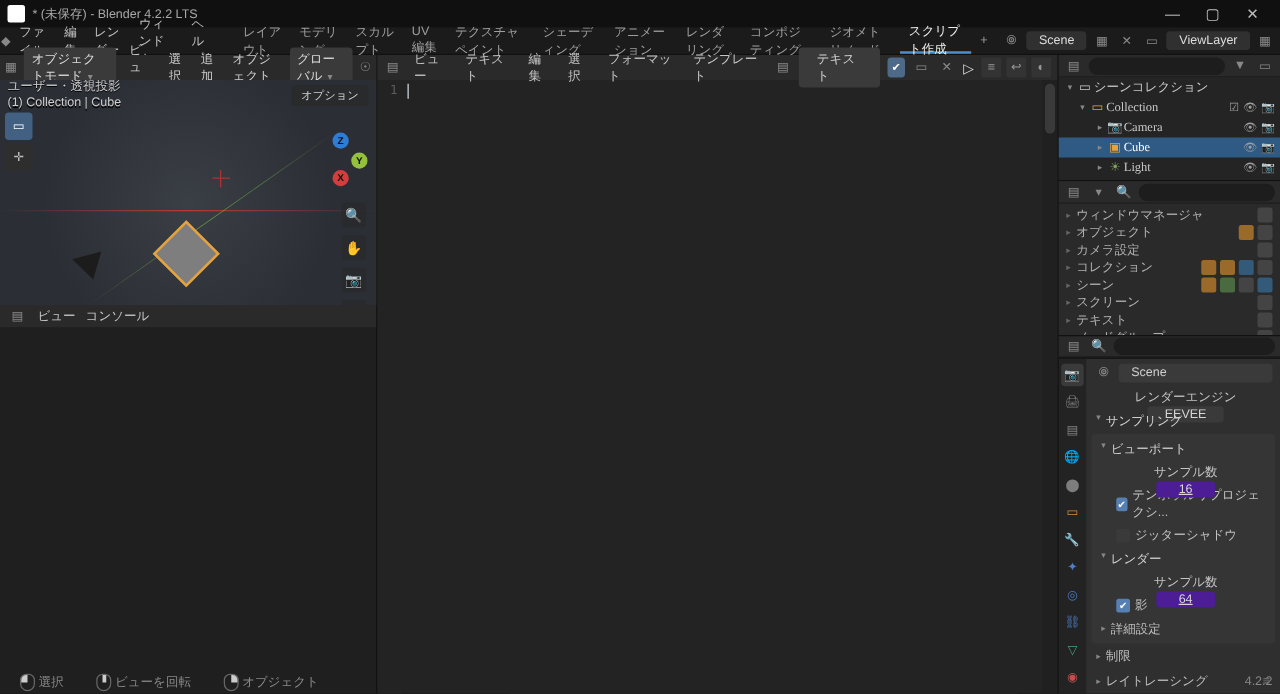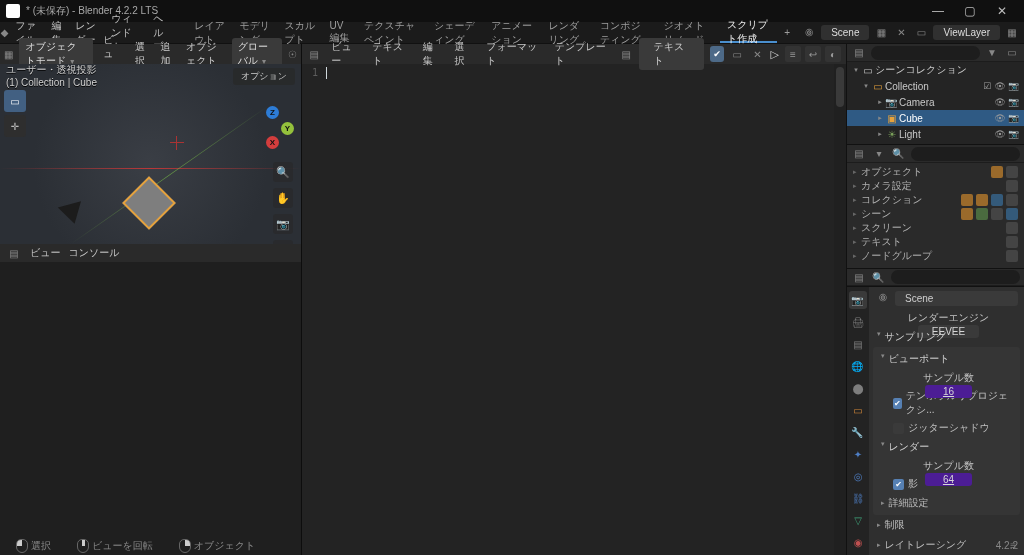--- a/index.html
+++ b/index.html
@@ -77,21 +77,21 @@
 
 .rightcol { display:flex; flex-direction:column; background:#2a2a2a; border-left:1px solid #111; }
 .outliner { height:100px; display:flex; flex-direction:column; }
 .rtoolbar { height:18px; background:#2a2a2a; display:flex; align-items:center; gap:4px; padding:0 4px; border-bottom:1px solid #1c1c1c;}
 .rsearch { flex:1; background:#1d1d1d; height:14px; border-radius:7px; }
 .outl-body { flex:1; background:#242424; font-size:10px; }
 .orow { display:flex; align-items:center; height:16px; padding-left:4px; color:#c8c8c8;}
 .orow.sel { background:#2f5a84; color:#fff; }
 .orow .tw { width:10px; text-align:center; color:#888; font-size:7px;}
 .orow .oicon { width:14px; text-align:center; }
-.orow .label { flex:1; }
+.orow .label { flex:1;font-family:Liberation Serif, serif; }
 .orow .ctrls { display:flex; gap:3px; padding-right:4px; color:#9e9e9e; font-size:9px;}
 .ind1 { padding-left:14px;} .ind2 { padding-left:28px;}
 
 .propsearch { height:124px; display:flex; flex-direction:column; border-top:1px solid #111;}
 .ps-body { flex:1; background:#2a2a2a; overflow:hidden; padding:2px 0;}
 .ps-row { display:flex; align-items:center; height:14px; padding:0 6px; color:#b0b0b0;}
 .ps-row .tw { width:8px; font-size:7px; color:#666;}
 .ps-row .lbl { flex:1;}
 .ps-row .badges { display:flex; gap:3px;}
 .badge { width:12px; height:12px; border-radius:2px; background:#4d4030;}
@@ -323,20 +323,27 @@
     <div class="propsearch">
       <div class="rtoolbar">
         <span class="iconbox">▤</span>
         <span class="iconbox">▾</span>
         <span class="iconbox">🔍</span>
         <div class="rsearch" title="検索"></div>
       </div>
       <div class="ps-body" id="ps-body">
           <div class="ps-row">
             <span class="tw">▸</span>
+            <span class="lbl">ウィンドウマネージャ</span>
+            <span class="badges">
+              <span class="badge gy"></span>
+            </span>
+          </div>
+          <div class="ps-row">
+            <span class="tw">▸</span>
             <span class="lbl">オブジェクト</span>
             <span class="badges">
               <span class="badge or"></span>
               <span class="badge gy"></span>
             </span>
           </div>
           <div class="ps-row">
             <span class="tw">▸</span>
             <span class="lbl">カメラ設定</span>
             <span class="badges">

